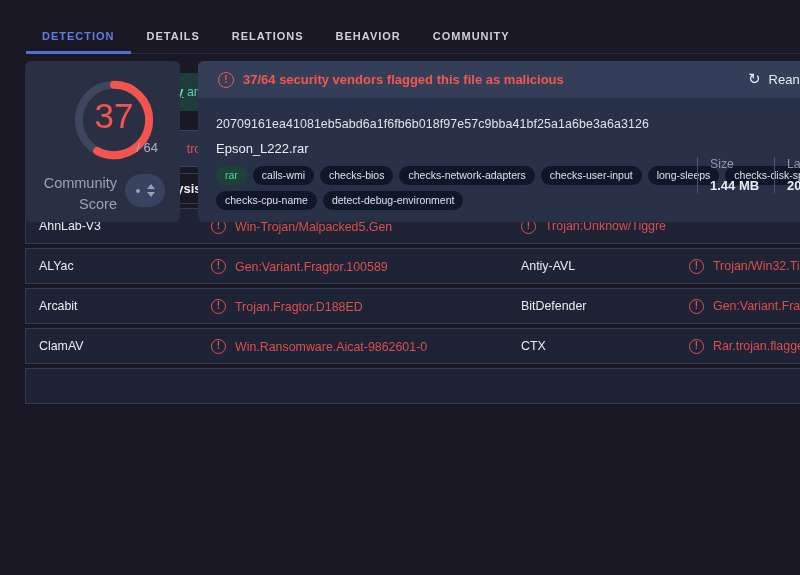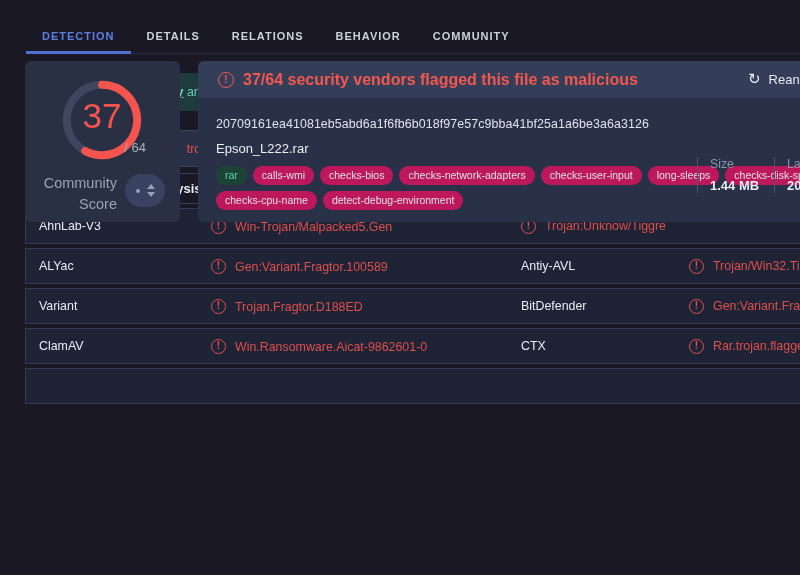--- a/index.html
+++ b/index.html
@@ -2,42 +2,42 @@
 <html><head>
 <meta charset="utf-8">
 <style>
   html,body{margin:0;padding:0;background:#1a1824;}
   *{box-sizing:border-box;font-family:"Liberation Sans",sans-serif;}
   .viewport{position:relative;width:800px;height:575px;overflow:hidden;background:#1a1824;}
   .page{position:relative;width:960px;height:700px;}
 
   
   .score-card{position:absolute;left:25px;top:31px;width:155px;height:161px;background:#2a3044;border-radius:6px;}
-  .gauge{position:absolute;left:33px;top:15px;width:88px;height:88px;}
+  .gauge{position:absolute;left:45px;top:15px;width:88px;height:88px;}
   .gauge svg{position:absolute;left:0;top:0;}
   .gauge-num{position:absolute;left:0;top:22px;width:100%;text-align:center;font-size:35px;font-weight:500;color:#f4544d;line-height:1;}
   .gauge-den{position:absolute;left:0;top:64px;width:100%;text-align:right;font-size:13px;color:#a9b0c2;}
   .score-label{position:absolute;left:0;top:112px;width:92px;text-align:right;font-size:14.5px;color:#9aa2b4;line-height:1.45;}
   .vote-pill{position:absolute;left:100px;top:113px;width:40px;height:33px;background:#394260;border-radius:17px;display:flex;align-items:center;justify-content:center;cursor:pointer;}
   .vote-dot{width:4px;height:4px;border-radius:50%;background:#98a1b6;margin-right:7px;}
   .vote-arrows{display:flex;flex-direction:column;align-items:center;}
   .tri-up{width:0;height:0;border-left:4px solid transparent;border-right:4px solid transparent;border-bottom:5px solid #98a1b6;}
   .tri-down{width:0;height:0;border-left:4px solid transparent;border-right:4px solid transparent;border-top:5px solid #98a1b6;margin-top:3px;}
 
   .file-card{position:absolute;left:198px;top:31px;width:675px;height:161px;background:#293148;border-radius:6px;overflow:hidden;}
   .verdict-band{position:relative;height:37px;background:#343e59;display:flex;align-items:center;padding-left:20px;}
-  .verdict-text{margin-left:9px;font-size:16px;font-weight:700;color:#f2584f;}
+  .verdict-text{margin-left:9px;font-size:13px;font-weight:700;color:#f2584f;}
   .reanalyze{position:absolute;left:550px;top:0;height:37px;display:flex;align-items:center;cursor:pointer;color:#e8ebf2;}
   .reanalyze .glyph{font-family:"DejaVu Sans",sans-serif;font-size:15px;line-height:1;}
   .reanalyze .lbl{margin-left:8px;font-size:13px;font-weight:500;}
   .file-body{position:relative;padding:19px 0 0 18px;}
   .hash{font-size:12.4px;color:#dfe3ec;letter-spacing:0.1px;white-space:nowrap;}
   .fname{margin-top:10px;font-size:13px;color:#eceef4;}
   .tags{margin-top:10px;width:680px;display:flex;flex-wrap:wrap;gap:6px;}
-  .tag{height:19px;line-height:19px;padding:0 9px;border-radius:10px;background:#be185d;color:#dde1ea;font-size:10.5px;white-space:nowrap;cursor:pointer;}
+  .tag{height:19px;line-height:19px;padding:0 9px;border-radius:10px;background:#0f172a;color:#dde1ea;font-size:10.5px;white-space:nowrap;cursor:pointer;}
   .tag.type{background:#1d4339;color:#57d79f;}
   .file-meta{position:absolute;left:499px;top:59px;display:flex;}
   .meta-item{border-left:1px solid #4b5470;padding-left:12px;width:77px;}
   .meta-item.wide{width:200px;}
   .meta-label{font-size:12.3px;color:#8d95aa;white-space:nowrap;}
   .meta-value{margin-top:7px;font-size:13px;font-weight:600;color:#e9ecf2;white-space:nowrap;}
 
   
   .tabs{margin:30px 0 0 26px;display:flex;border-bottom:1px solid rgba(90,110,160,0.22);width:910px;}
   .tab{padding:0 16px 9px 16px;font-size:11px;font-weight:700;letter-spacing:1px;color:#ccd1dc;cursor:pointer;border-bottom:3px solid transparent;margin-bottom:-1px;}
@@ -193,21 +193,21 @@
       <span class="det-text">Gen:Variant.Fragtor.100589</span>
     </div>
     <div class="c3 vname">Antiy-AVL</div>
     <div class="c4">
       <span class="warn-icon"></span>
       <span class="det-text">Trojan/Win32.Tiggre</span>
     </div>
   </div>
 
   <div class="vrow">
-    <div class="c1 vname">Variant</div>
+    <div class="c1 vname">Arcabit</div>
     <div class="c2">
       <span class="warn-icon"></span>
       <span class="det-text">Trojan.Fragtor.D188ED</span>
     </div>
     <div class="c3 vname">BitDefender</div>
     <div class="c4">
       <span class="warn-icon"></span>
       <span class="det-text">Gen:Variant.Fragtor.100589</span>
     </div>
   </div>

